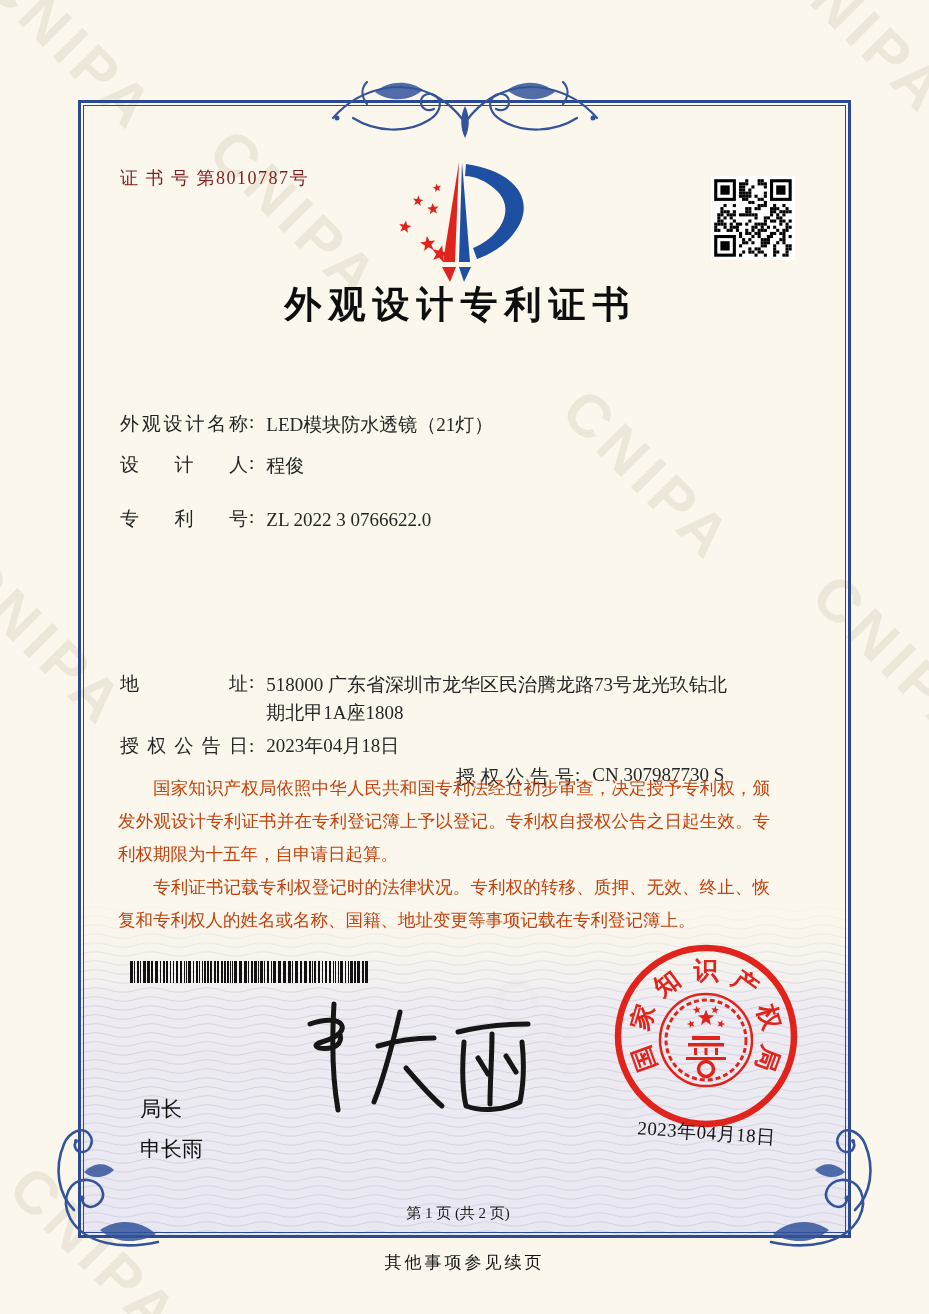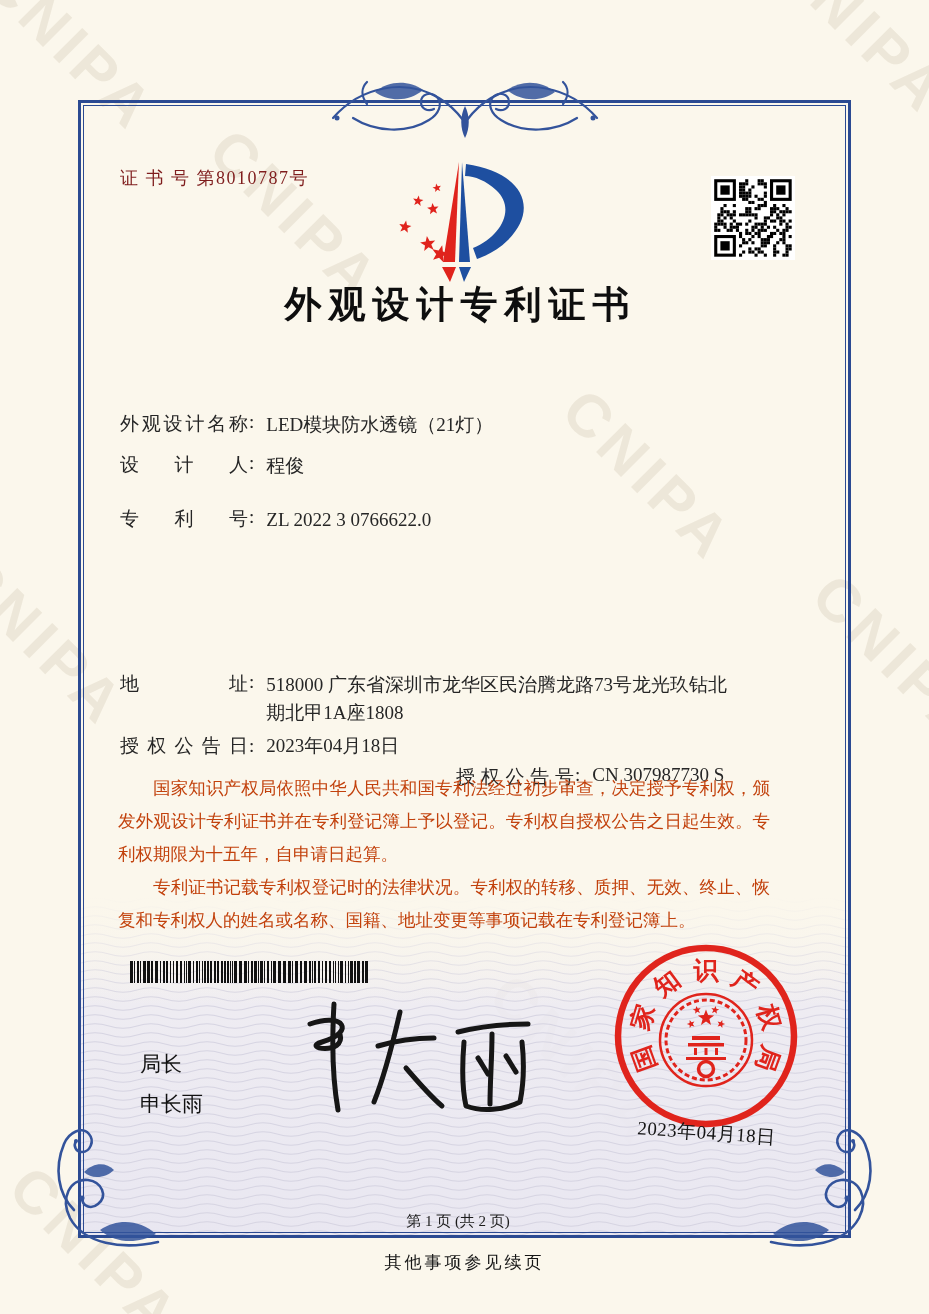--- a/index.html
+++ b/index.html
@@ -42,25 +42,25 @@
   .frow { position:absolute; left:120px; width:660px; z-index:3; font-size:19px; color:#262626; }
   .flabel { display:inline-block; width:128px; text-align:justify; text-align-last:justify; vertical-align:top; }
   .fcolon { margin:0 12px 0 1px; }
   .fvalue { display:inline-block; width:472px; vertical-align:top; line-height:28px; }
   .r0{top:411px} .r1{top:452px} .r2{top:506px} .r3{top:561px} .r4{top:618px} .r5{top:671px} .r6{top:733px}
   .grant { position:absolute; left:336px; top:0; white-space:nowrap;margin-top:31px; }
   .grant .flabel { width:118px; }
   .paras { position:absolute; left:118px; top:772px; width:652px; z-index:3; font-size:17.5px; line-height:33px; color:#c2410c; }
   .paras p { margin:0; text-indent:2em; text-align:justify; }
   .barcode { position:absolute; left:130px; top:961px; z-index:5; }
-  .director { position:absolute; left:140px; z-index:5; font-family:"Liberation Sans","DejaVu Sans",sans-serif; font-size:21px; color:#111; }
+  .director { position:absolute; left:140px; z-index:5; font-family:"Liberation Sans","DejaVu Sans",sans-serif; font-size:21px; color:#111;margin-top:45px; }
   .d1{top:1050px} .d2{top:1090px}
   .signature { position:absolute; left:282px; top:998px; z-index:5; }
   .seal { position:absolute; left:606px; top:936px; z-index:6; }
-  .page-info { position:absolute; left:0; right:13px; top:1204px; z-index:5; text-align:center; font-size:15px; color:#1b1b1b;margin-top:8px; }
+  .page-info { position:absolute; left:0; right:13px; top:1204px; z-index:5; text-align:center; font-size:15px; color:#1b1b1b; }
   .continuation { position:absolute; left:0; right:0; top:1251px; z-index:3; text-align:center; font-size:17px; letter-spacing:3px; color:#161616; }
 </style>
 </head>
 <body>
 
 <div class="page">
 
   <span class="wm" style="left:70px;  top:45px;">CNIPA</span>
   <span class="wm" style="left:862px; top:28px;">CNIPA</span>
   <span class="wm" style="left:295px; top:215px;">CNIPA</span>

